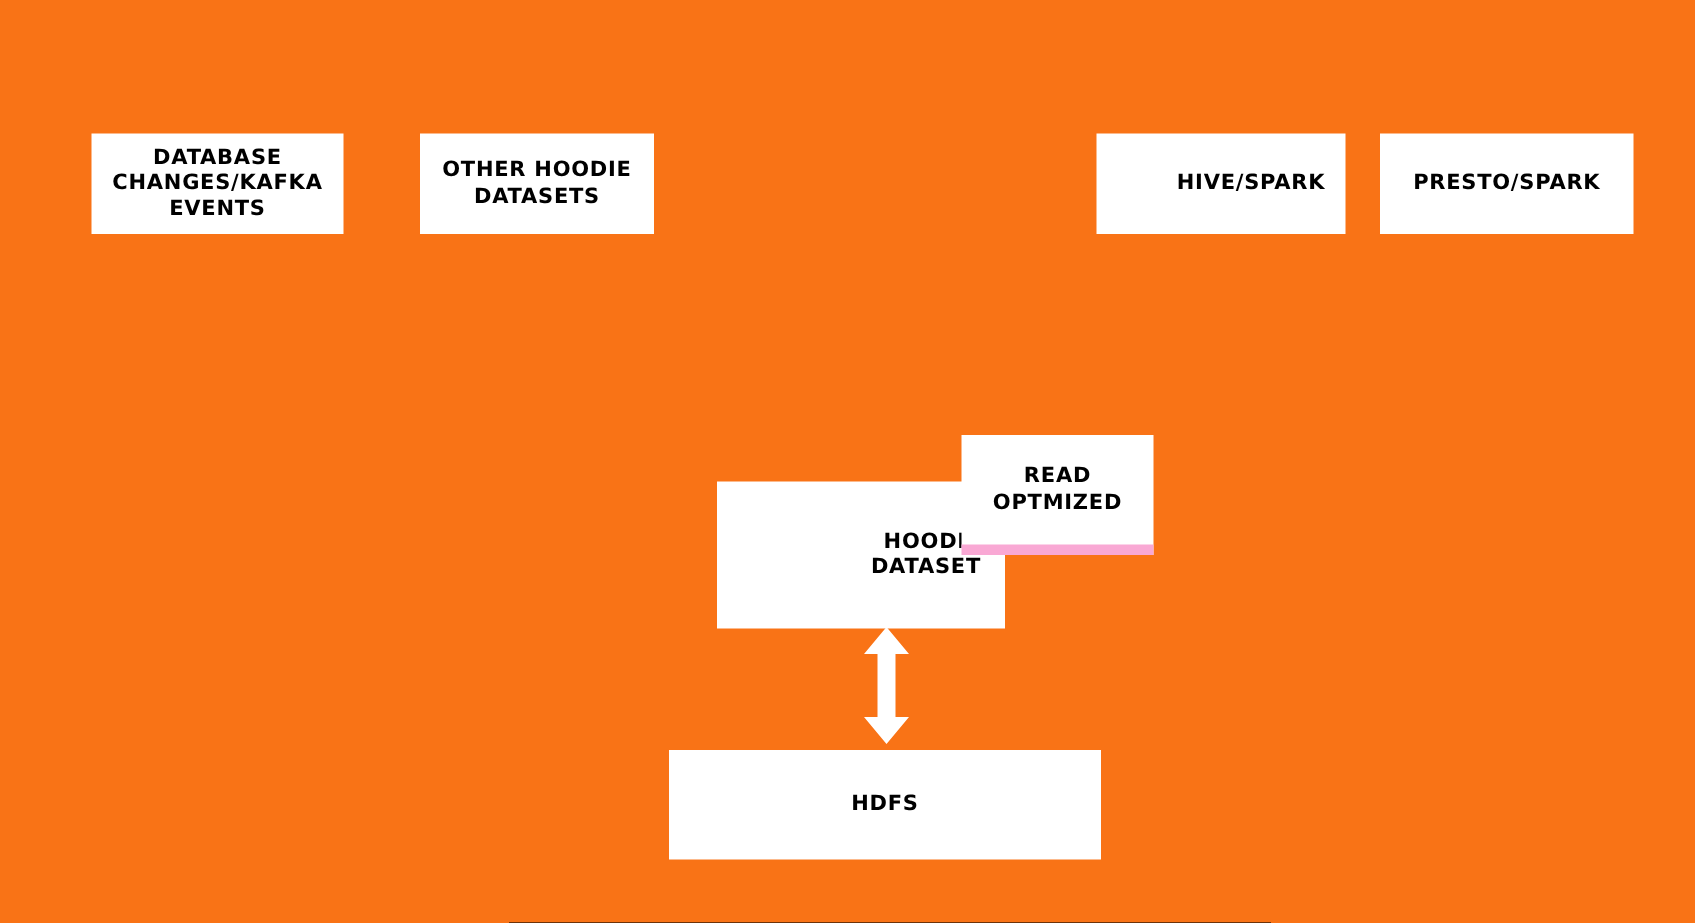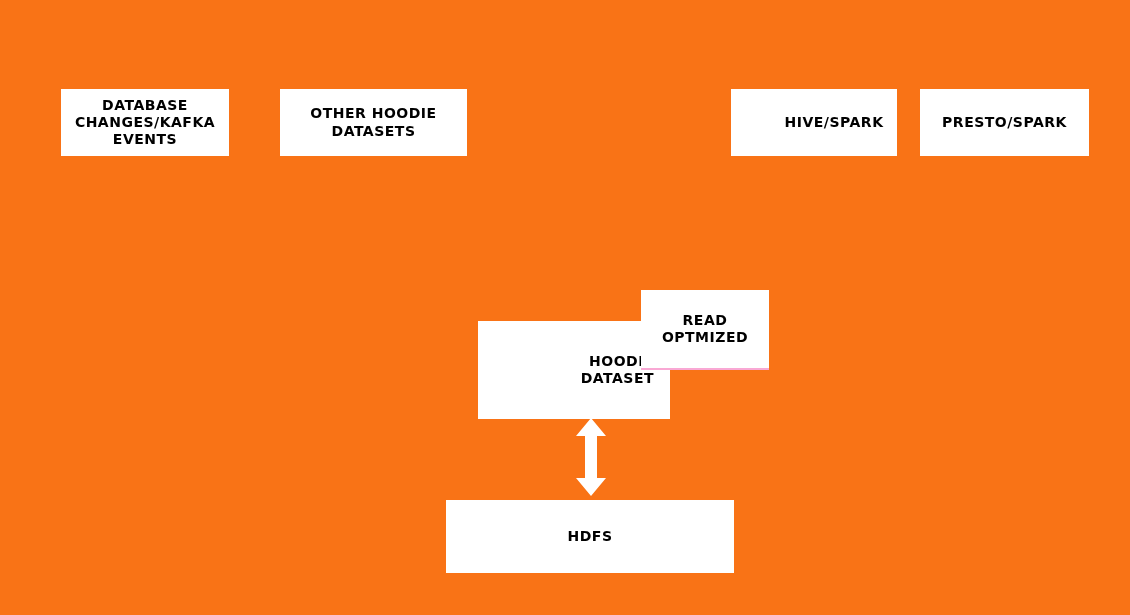--- a/index.html
+++ b/index.html
@@ -31,37 +31,37 @@
     text-transform: uppercase;
   }
   .node .label {
     display: block;
     white-space: pre-line;
     padding: 0 6px;
   }
 
   
   #node-db-changes   { left: 61px;  top: 89px;  width: 168px; height: 67px; }
-  #node-other-hoodie { left: 280px; top: 89px;  width: 187px; height: 67px; }
+  #node-other-hoodie { left: 280px; top: 89px;  width: 156px; height: 67px; }
   #node-hive-spark   { left: 731px; top: 89px;  width: 166px; height: 67px; padding-left: 40px; }
   #node-presto-spark { left: 920px; top: 89px;  width: 169px; height: 67px; }
 
   
   #node-hoodie-dataset {
     left: 446px; top: 321px; width: 192px; height: 98px;
     justify-content: flex-end;
     text-align: right;
     padding-right: 10px;
     margin-left: 32px;
   }
 
   
   #node-read-optimized {
     left: 641px; top: 290px; width: 128px; height: 80px;
-    border-bottom: 2px solid #f9a8d4;
+    border-bottom: 7px solid #f9a8d4;
   }
   #node-real-time {
     left: 641px; top: 370px; width: 128px; height: 79px;
     align-items: flex-start;
     padding-top: 20px;
   }
 
   
   #node-hdfs { left: 446px; top: 500px; width: 288px; height: 73px; }
 

